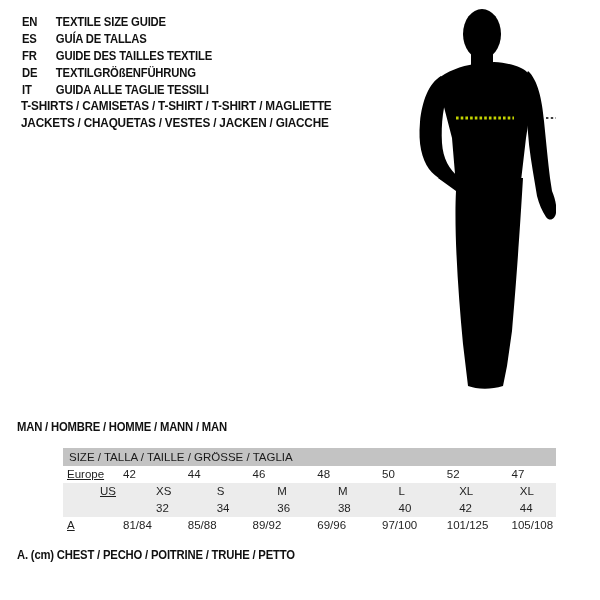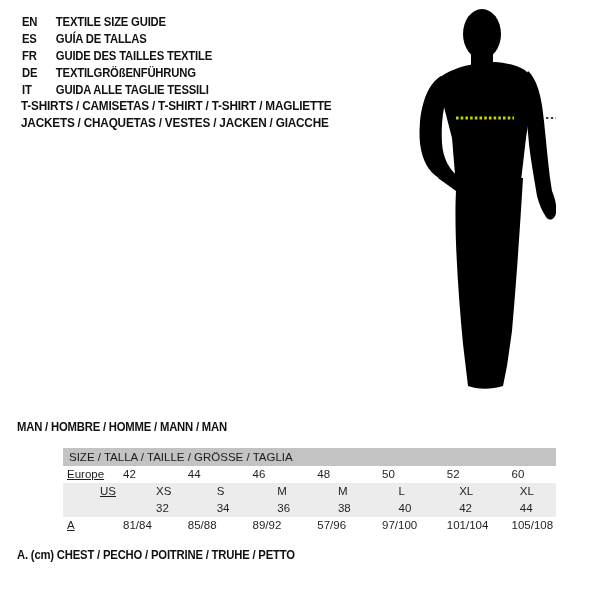--- a/index.html
+++ b/index.html
@@ -85,21 +85,21 @@
     <div class="thead">SIZE / TALLA / TAILLE / GRÖSSE / TAGLIA</div>
 
     <div class="trow">
       <span class="rlabel">Europe</span>
       <span class="cell">42</span>
       <span class="cell">44</span>
       <span class="cell">46</span>
       <span class="cell">48</span>
       <span class="cell">50</span>
       <span class="cell">52</span>
-      <span class="cell">60</span>
+      <span class="cell">47</span>
       <span class="cell">56</span>
     </div>
 
     <div class="trow shaded">
       <span class="rlabel">US</span>
       <span class="cell">XS</span>
       <span class="cell">S</span>
       <span class="cell">M</span>
       <span class="cell">M</span>
       <span class="cell">L</span>
@@ -118,23 +118,23 @@
       <span class="cell">42</span>
       <span class="cell">44</span>
       <span class="cell">46</span>
     </div>
 
     <div class="trow">
       <span class="rlabel">A</span>
       <span class="cell">81/84</span>
       <span class="cell">85/88</span>
       <span class="cell">89/92</span>
-      <span class="cell">57/96</span>
+      <span class="cell">69/96</span>
       <span class="cell">97/100</span>
-      <span class="cell">101/104</span>
+      <span class="cell">101/125</span>
       <span class="cell">105/108</span>
       <span class="cell">124/112</span>
     </div>
   </div>
 
   <div class="footnote cond">A. (cm) CHEST / PECHO / POITRINE / TRUHE / PETTO</div>
 
 </div>
 
 </body></html>

